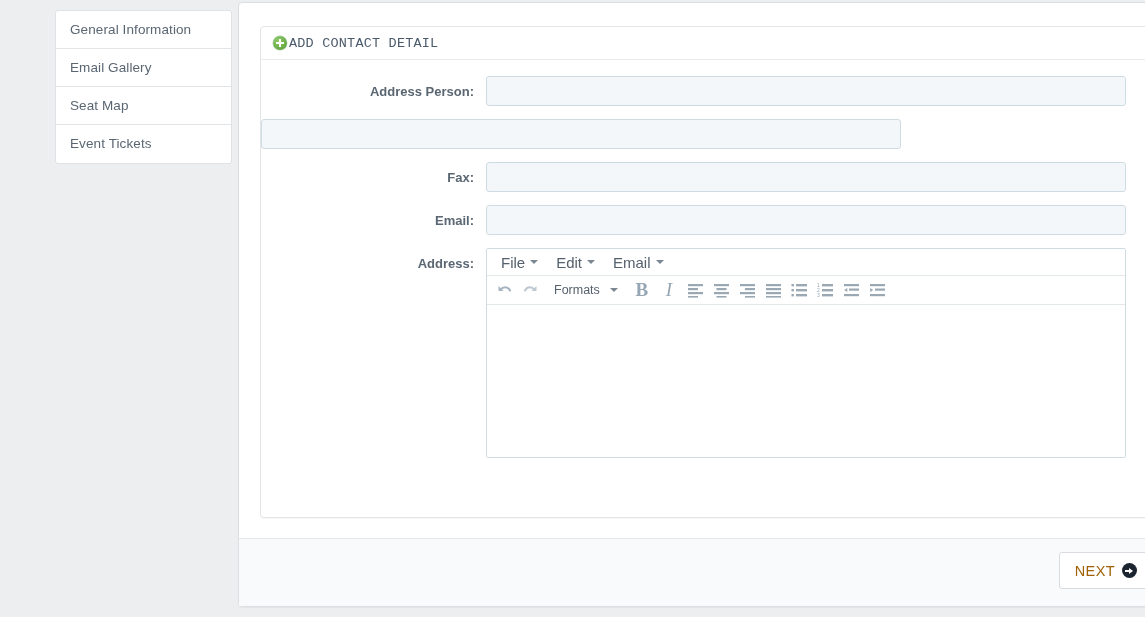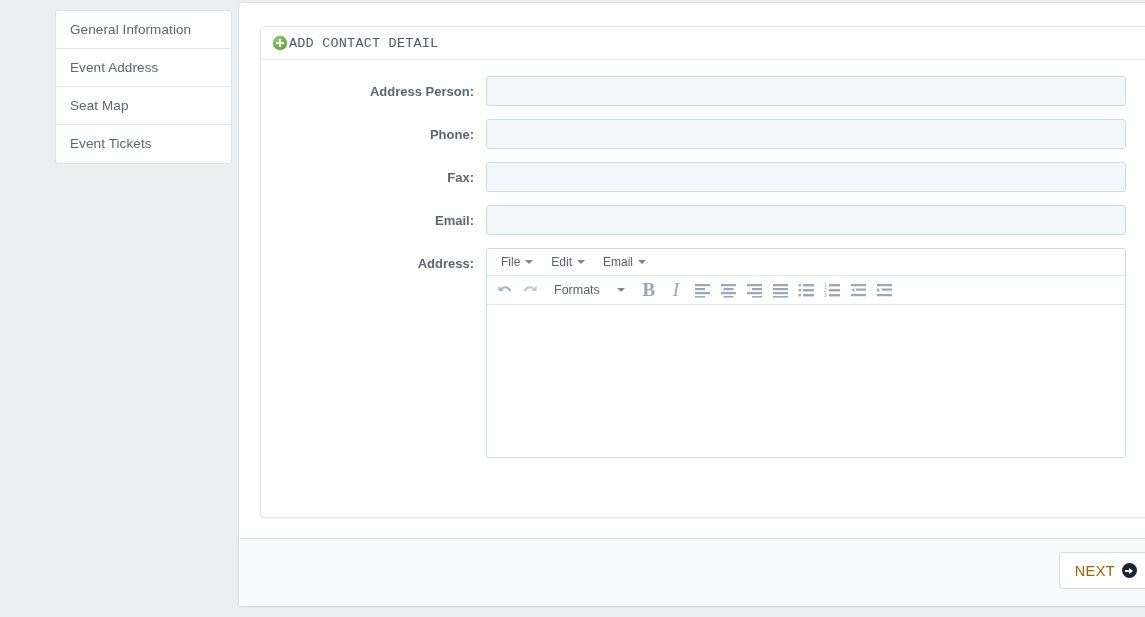--- a/index.html
+++ b/index.html
@@ -168,21 +168,21 @@
     padding-left: 5px;
     background: #ffffff;
     border-bottom: 1px solid #e3e8eb;
   }
   .menu-item {
     display: flex;
     align-items: center;
     gap: 5px;
     padding: 0 9px;
     height: 21px;
-    font-size: 12px;
+    font-size: 15px;
     color: #56616e;
     cursor: pointer;
     border-radius: 2px;
   }
   .caret {
     display: inline-block;
     width: 0; height: 0;
     border-left: 4px solid transparent;
     border-right: 4px solid transparent;
     border-top: 4px solid #7a8793;
@@ -204,21 +204,21 @@
     align-items: center;
     justify-content: center;
     cursor: pointer;
     border-radius: 2px;
     color: #9aa8b4;
   }
   .tool-btn svg { display: block; }
   .tool-formats {
     display: flex;
     align-items: center;
-    gap: 17px;
+    gap: 10px;
     height: 23px;
     padding: 0 7px;
     margin: 0 3px;
     font-size: 12.5px;
     color: #56616e;
     cursor: pointer;
     border-radius: 2px;
     white-space: nowrap;
     text-align: right;
   }
@@ -302,21 +302,21 @@
 </head>
 <body>
 
 <div class="page">
 
   <div class="sidebar">
     <div class="sidebar-item">
       <span>General Information</span>
     </div>
     <div class="sidebar-item">
-      <span>Event Address</span>
+      <span>Email Gallery</span>
     </div>
     <div class="sidebar-item">
       <span>Seat Map</span>
     </div>
     <div class="sidebar-item">
       <span>Event Tickets</span>
     </div>
   </div>
 
   <div class="outer-panel">
@@ -331,21 +331,20 @@
       <div class="form-body">
 
         <div class="form-row">
           <div class="form-label">Address Person:</div>
           <div class="form-field">
             <input class="text-input" type="text" value="" placeholder="" style="">
           </div>
         </div>
 
         <div class="form-row">
-          <div class="form-label">Phone:</div>
           <div class="form-field">
             <input class="text-input" type="text" value="" placeholder="" style="">
           </div>
         </div>
 
         <div class="form-row">
           <div class="form-label">Fax:</div>
           <div class="form-field">
             <input class="text-input" type="text" value="" placeholder="" style="">
           </div>

